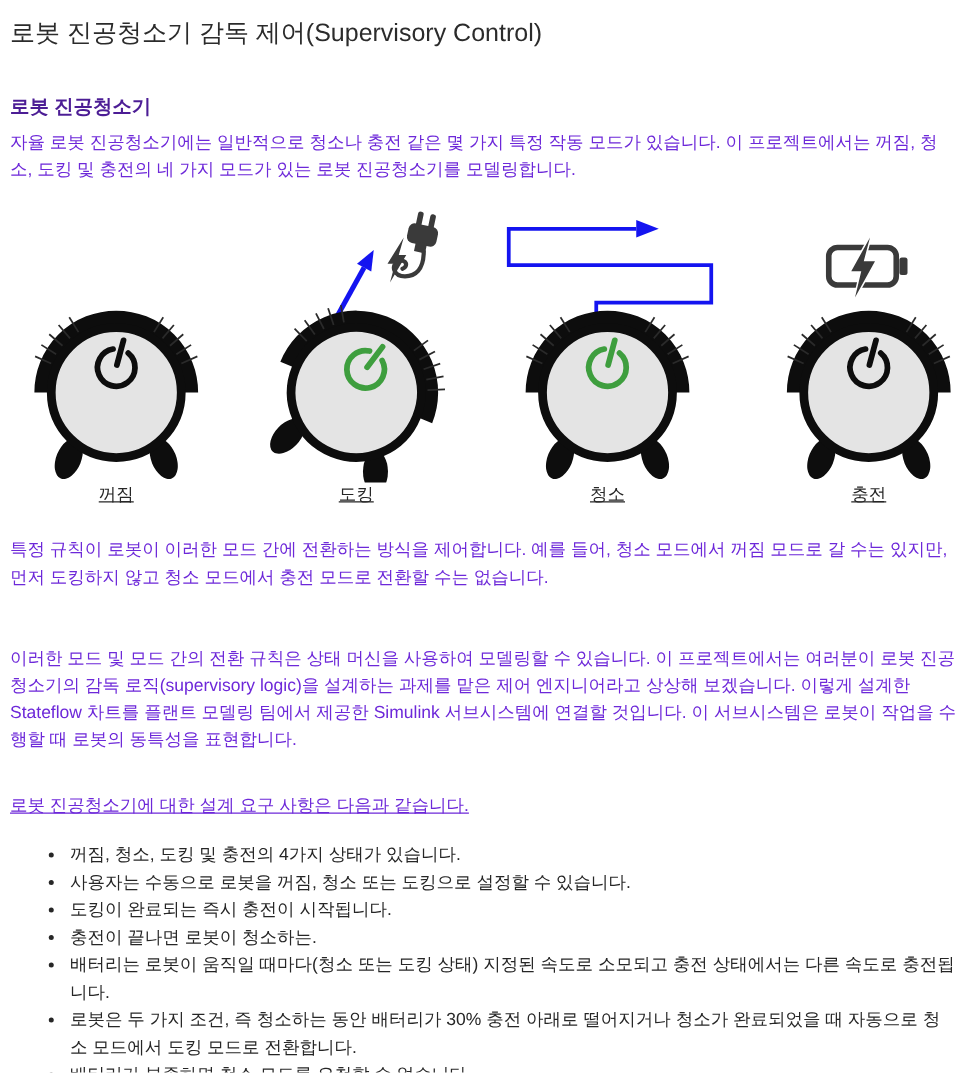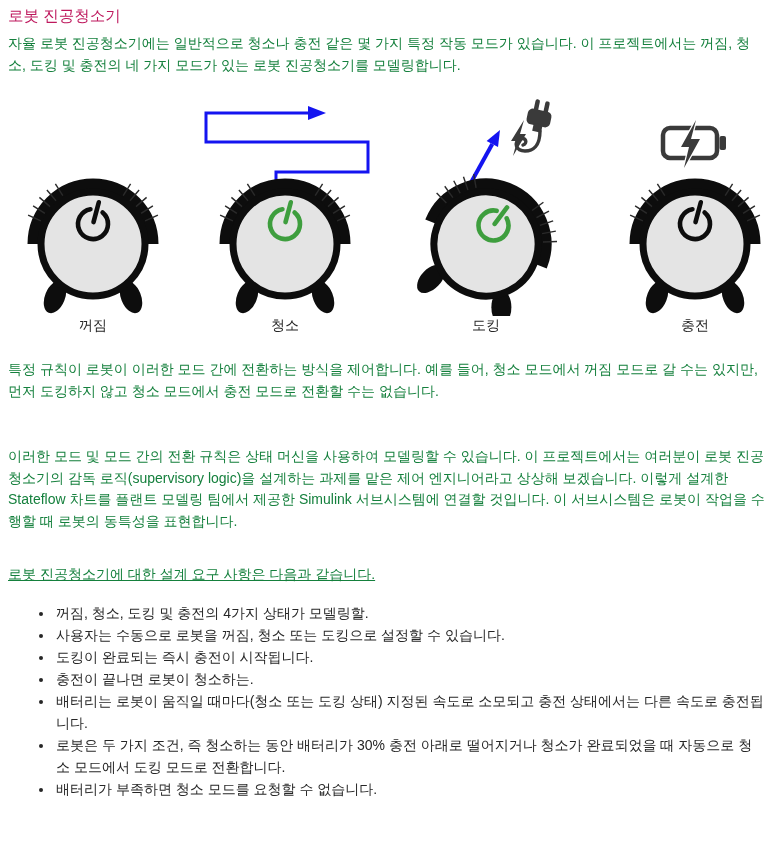--- a/index.html
+++ b/index.html
@@ -7,30 +7,30 @@
     width:774px;height:858px;overflow:hidden;
     font-family:"Liberation Sans","DejaVu Sans",sans-serif;
     color:#262626;
   }
   .page{padding:6px 8px 0 8px;box-sizing:border-box;width:774px;}
   h1{
     font-size:20px;font-weight:400;color:#2b2b2b;
     margin:8px 0 36px 0;line-height:26px;
   }
   h2{
-    font-size:15.5px;font-weight:400;color:#be185d;
+    font-size:15.5px;font-weight:700;color:#4c1d95;
     margin:0 0 7px 0;line-height:20px;
   }
   p{
-    font-size:14px;line-height:21.5px;margin:0 0 22px 0;color:#15803d;
+    font-size:14px;line-height:21.5px;margin:0 0 22px 0;color:#6d28d9;
   }
   p.mb-lg{margin-bottom:32px;margin-top:44px;}
   p.mb-xs{margin-bottom:0;text-decoration:underline;}
   .figure-row{
-    display:flex;align-items:center;margin:6px 0 24px 0;
+    display:flex;align-items:center;margin:6px 0 24px 0;text-decoration:underline;
   }
   figure.mode{margin:0;padding:0;width:200px;flex:0 0 auto;}
   figure.mode:nth-child(1){margin-left:-15px;}
   figure.mode:nth-child(2){margin-left:-8px;}
   figure.mode:nth-child(3){margin-left:1px;}
   figure.mode:nth-child(4){margin-left:9px;}
   .robot-art{width:200px;height:218px;}
   figcaption.mode-label{
     text-align:center;font-size:14px;color:#262626;margin-top:1px;
   }
@@ -39,20 +39,21 @@
   }
   ul.req-list li{
     font-size:14px;line-height:22px;color:#262626;margin:0;padding:0 0 0 2px;
   }
 </style>
 </head>
 <body>
 
 <div class="page">
 
+  <h1>로봇 진공청소기 감독 제어(Supervisory Control)</h1>
 
   <section>
     <h2>로봇 진공청소기</h2>
     <p>자율 로봇 진공청소기에는 일반적으로 청소나 충전 같은 몇 가지 특정 작동 모드가 있습니다. 이 프로젝트에서는 꺼짐, 청소, 도킹 및 충전의 네 가지 모드가 있는 로봇 진공청소기를 모델링합니다.</p>
 
     <div class="figure-row">
       <figure class="mode">
         <div class="robot-art"><svg width="200" height="218" viewBox="0 0 200 218" xmlns="http://www.w3.org/2000/svg">
               <g transform="rotate(0 100 146)">
       <path d="M 41 146 A 59 59 0 0 1 159 146" fill="none" stroke="#0d0d0d" stroke-width="13"></path>
@@ -71,51 +72,20 @@
                   <line x1="137.0" y1="102.7" x2="146.1" y2="92.0"></line>
                   <line x1="130.2" y1="97.7" x2="137.6" y2="85.8"></line>
                 </g>
       <g transform="rotate(15 100 126)" stroke="#0d0d0d" stroke-width="4.6" stroke-linecap="round" fill="none">
         <path d="M 93.7 112.4 A 15 15 0 1 0 106.3 112.4"></path>
         <line x1="100" y1="103.5" x2="100" y2="124"></line>
       </g>
     </g>
             </svg></div>
         <figcaption class="mode-label">꺼짐</figcaption>
-      </figure>
-      <figure class="mode">
-        <div class="robot-art"><svg width="200" height="218" viewBox="0 0 200 218" xmlns="http://www.w3.org/2000/svg">
-      <g>
-        <path d="M91 87 V74 H183 V44 H21 V15 H123" fill="none" stroke="#1414f0" stroke-width="3"></path>
-        <polygon points="141,15 123,8 123,22" fill="#1414f0"></polygon>
-      </g>
-              <g transform="rotate(0 100 146)">
-      <path d="M 41 146 A 59 59 0 0 1 159 146" fill="none" stroke="#0d0d0d" stroke-width="13"></path>
-      <ellipse cx="62" cy="199" rx="10" ry="17" fill="#0d0d0d" transform="rotate(22 62 199)"></ellipse>
-      <ellipse cx="138" cy="199" rx="10" ry="17" fill="#0d0d0d" transform="rotate(-22 138 199)"></ellipse>
-      <circle cx="100" cy="146" r="52" fill="#e4e4e4" stroke="#0d0d0d" stroke-width="7"></circle>
-      <g stroke="#2a2a2a" stroke-width="1.4">
-                  <line x1="69.8" y1="97.7" x2="62.4" y2="85.8"></line>
-                  <line x1="63.0" y1="102.7" x2="53.9" y2="92.0"></line>
-                  <line x1="57.0" y1="108.6" x2="46.4" y2="99.4"></line>
-                  <line x1="51.9" y1="115.4" x2="40.1" y2="107.9"></line>
-                  <line x1="47.9" y1="122.8" x2="35.1" y2="117.1"></line>
-                  <line x1="152.1" y1="122.8" x2="164.9" y2="117.1"></line>
-                  <line x1="148.1" y1="115.4" x2="159.9" y2="107.9"></line>
-                  <line x1="143.0" y1="108.6" x2="153.6" y2="99.4"></line>
-                  <line x1="137.0" y1="102.7" x2="146.1" y2="92.0"></line>
-                  <line x1="130.2" y1="97.7" x2="137.6" y2="85.8"></line>
-                </g>
-      <g transform="rotate(15 100 126)" stroke="#3e9e3e" stroke-width="4.6" stroke-linecap="round" fill="none">
-        <path d="M 93.7 112.4 A 15 15 0 1 0 106.3 112.4"></path>
-        <line x1="100" y1="103.5" x2="100" y2="124"></line>
-      </g>
-    </g>
-            </svg></div>
-        <figcaption class="mode-label">청소</figcaption>
       </figure>
       <figure class="mode">
         <div class="robot-art"><svg width="200" height="218" viewBox="0 0 200 218" xmlns="http://www.w3.org/2000/svg">
       <g>
         <line x1="77" y1="99" x2="106.3" y2="46" stroke="#1414f0" stroke-width="4"></line>
         <polygon points="114,32 112,49.1 100.6,42.9" fill="#1414f0"></polygon>
       </g>
       <g fill="#3a3a3a">
         <g transform="rotate(12 153 20)">
           <rect x="146" y="2" width="4.5" height="13" rx="2"></rect>
@@ -147,20 +117,51 @@
         <path d="M 93.7 112.4 A 15 15 0 1 0 106.3 112.4"></path>
         <line x1="100" y1="103.5" x2="100" y2="124"></line>
       </g>
     </g>
             </svg></div>
         <figcaption class="mode-label">도킹</figcaption>
       </figure>
       <figure class="mode">
         <div class="robot-art"><svg width="200" height="218" viewBox="0 0 200 218" xmlns="http://www.w3.org/2000/svg">
       <g>
+        <path d="M91 87 V74 H183 V44 H21 V15 H123" fill="none" stroke="#1414f0" stroke-width="3"></path>
+        <polygon points="141,15 123,8 123,22" fill="#1414f0"></polygon>
+      </g>
+              <g transform="rotate(0 100 146)">
+      <path d="M 41 146 A 59 59 0 0 1 159 146" fill="none" stroke="#0d0d0d" stroke-width="13"></path>
+      <ellipse cx="62" cy="199" rx="10" ry="17" fill="#0d0d0d" transform="rotate(22 62 199)"></ellipse>
+      <ellipse cx="138" cy="199" rx="10" ry="17" fill="#0d0d0d" transform="rotate(-22 138 199)"></ellipse>
+      <circle cx="100" cy="146" r="52" fill="#e4e4e4" stroke="#0d0d0d" stroke-width="7"></circle>
+      <g stroke="#2a2a2a" stroke-width="1.4">
+                  <line x1="69.8" y1="97.7" x2="62.4" y2="85.8"></line>
+                  <line x1="63.0" y1="102.7" x2="53.9" y2="92.0"></line>
+                  <line x1="57.0" y1="108.6" x2="46.4" y2="99.4"></line>
+                  <line x1="51.9" y1="115.4" x2="40.1" y2="107.9"></line>
+                  <line x1="47.9" y1="122.8" x2="35.1" y2="117.1"></line>
+                  <line x1="152.1" y1="122.8" x2="164.9" y2="117.1"></line>
+                  <line x1="148.1" y1="115.4" x2="159.9" y2="107.9"></line>
+                  <line x1="143.0" y1="108.6" x2="153.6" y2="99.4"></line>
+                  <line x1="137.0" y1="102.7" x2="146.1" y2="92.0"></line>
+                  <line x1="130.2" y1="97.7" x2="137.6" y2="85.8"></line>
+                </g>
+      <g transform="rotate(15 100 126)" stroke="#3e9e3e" stroke-width="4.6" stroke-linecap="round" fill="none">
+        <path d="M 93.7 112.4 A 15 15 0 1 0 106.3 112.4"></path>
+        <line x1="100" y1="103.5" x2="100" y2="124"></line>
+      </g>
+    </g>
+            </svg></div>
+        <figcaption class="mode-label">청소</figcaption>
+      </figure>
+      <figure class="mode">
+        <div class="robot-art"><svg width="200" height="218" viewBox="0 0 200 218" xmlns="http://www.w3.org/2000/svg">
+      <g>
         <rect x="68" y="30" width="54" height="30" rx="7" fill="none" stroke="#3a3a3a" stroke-width="4.5"></rect>
         <rect x="124.5" y="38" width="6.5" height="14" rx="2" fill="#3a3a3a"></rect>
         <polygon points="101,22 86,49 94,49 89,70 105,41 96,41" fill="#3a3a3a" stroke="#ffffff" stroke-width="2.5" paint-order="stroke"></polygon>
       </g>
               <g transform="rotate(0 100 146)">
       <path d="M 41 146 A 59 59 0 0 1 159 146" fill="none" stroke="#0d0d0d" stroke-width="13"></path>
       <ellipse cx="62" cy="199" rx="10" ry="17" fill="#0d0d0d" transform="rotate(22 62 199)"></ellipse>
       <ellipse cx="138" cy="199" rx="10" ry="17" fill="#0d0d0d" transform="rotate(-22 138 199)"></ellipse>
       <circle cx="100" cy="146" r="52" fill="#e4e4e4" stroke="#0d0d0d" stroke-width="7"></circle>
       <g stroke="#2a2a2a" stroke-width="1.4">
@@ -185,21 +186,21 @@
       </figure>
     </div>
 
     <p>특정 규칙이 로봇이 이러한 모드 간에 전환하는 방식을 제어합니다. 예를 들어, 청소 모드에서 꺼짐 모드로 갈 수는 있지만, 먼저 도킹하지 않고 청소 모드에서 충전 모드로 전환할 수는 없습니다.</p>
     <p class="mb-lg">이러한 모드 및 모드 간의 전환 규칙은 상태 머신을 사용하여 모델링할 수 있습니다. 이 프로젝트에서는 여러분이 로봇 진공청소기의 감독 로직(supervisory logic)을 설계하는 과제를 맡은 제어 엔지니어라고 상상해 보겠습니다. 이렇게 설계한 Stateflow 차트를 플랜트 모델링 팀에서 제공한 Simulink 서브시스템에 연결할 것입니다. 이 서브시스템은 로봇이 작업을 수행할 때 로봇의 동특성을 표현합니다.</p>
   </section>
 
   <section>
     <p class="mb-xs">로봇 진공청소기에 대한 설계 요구 사항은 다음과 같습니다.</p>
     <ul class="req-list">
-      <li>꺼짐, 청소, 도킹 및 충전의 4가지 상태가 모델링할.</li>
+      <li>꺼짐, 청소, 도킹 및 충전의 4가지 상태가 있습니다.</li>
       <li>사용자는 수동으로 로봇을 꺼짐, 청소 또는 도킹으로 설정할 수 있습니다.</li>
       <li>도킹이 완료되는 즉시 충전이 시작됩니다.</li>
       <li>충전이 끝나면 로봇이 청소하는.</li>
       <li>배터리는 로봇이 움직일 때마다(청소 또는 도킹 상태) 지정된 속도로 소모되고 충전 상태에서는 다른 속도로 충전됩니다.</li>
       <li>로봇은 두 가지 조건, 즉 청소하는 동안 배터리가 30% 충전 아래로 떨어지거나 청소가 완료되었을 때 자동으로 청소 모드에서 도킹 모드로 전환합니다.</li>
       <li>배터리가 부족하면 청소 모드를 요청할 수 없습니다.</li>
     </ul>
 
   </section>
 

